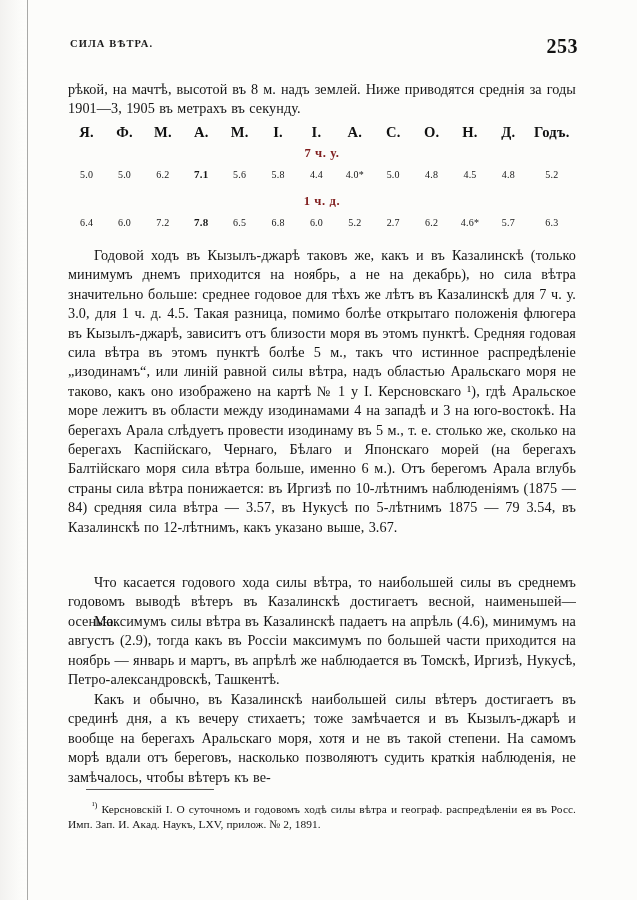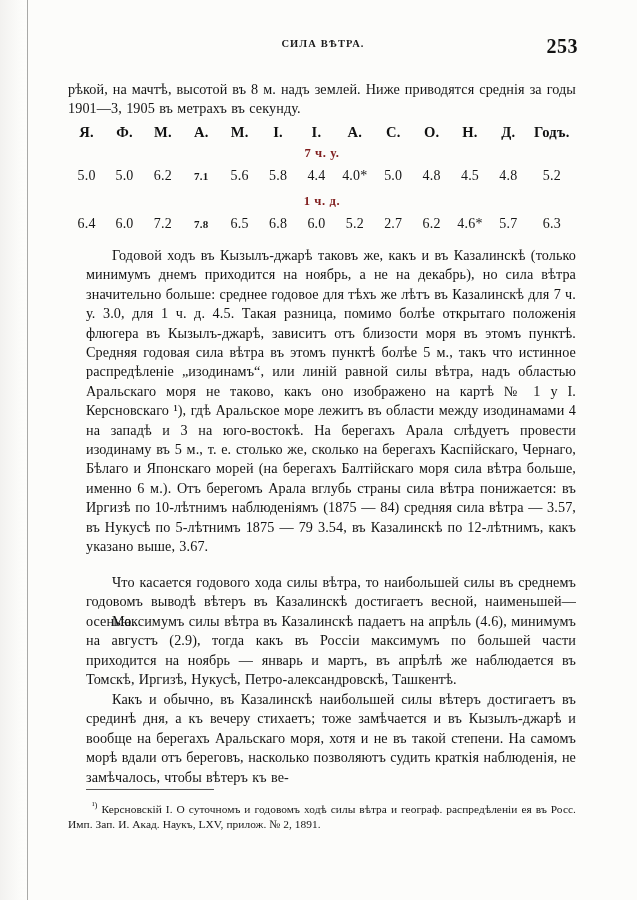--- a/index.html
+++ b/index.html
@@ -52,21 +52,21 @@
     position: absolute;
     left: 0;
     top: 38px;
     width: 508px;
     height: 18px;
   }
   .runhead-title {
     position: absolute;
     left: 0;
     width: 508px;
-    text-align: center;
+    text-align: left;
     font-size: 10.5px;
     font-weight: bold;
     letter-spacing: 1.1px;
     color: #1b1b1b;
     text-indent: 2px;
   }
   .runhead-folio {
     position: absolute;
     right: -2px;
     top: -3px;
@@ -79,21 +79,21 @@
   
   .para {
     font-size: 14.2px;
     line-height: 19.4px;
     text-align: justify;
     text-align-last: left;
     letter-spacing: 0.1px;
     word-spacing: 0.6px;
     color: #131313;
   }
-  .para.indent { text-indent: 26px; margin-left: 18px; }
+  .para.indent { text-indent: 26px; }
 
   .lead-block {
     position: absolute;
     left: 0;
     top: 80px;
     width: 508px;
   }
 
   
   .table-block {
@@ -121,21 +121,21 @@
     letter-spacing: 0.2px;
   }
   .tbl .sub-row td {
     font-size: 12.6px;
     font-weight: bold;
     height: 22px;
     color: #7f1d1d;
     letter-spacing: 0.6px;
   }
   .tbl .data-row td {
-    font-size: 14px;
+    font-size: 10px;
     height: 26px;
     color: #161616;
     letter-spacing: 0.2px;
   }
   .tbl .data-row td.bold-val {
     font-weight: bold;
     font-size: 11px;
   }
   .col-lbl   { width: 34px; }
   .col-m     { width: 35px; }

